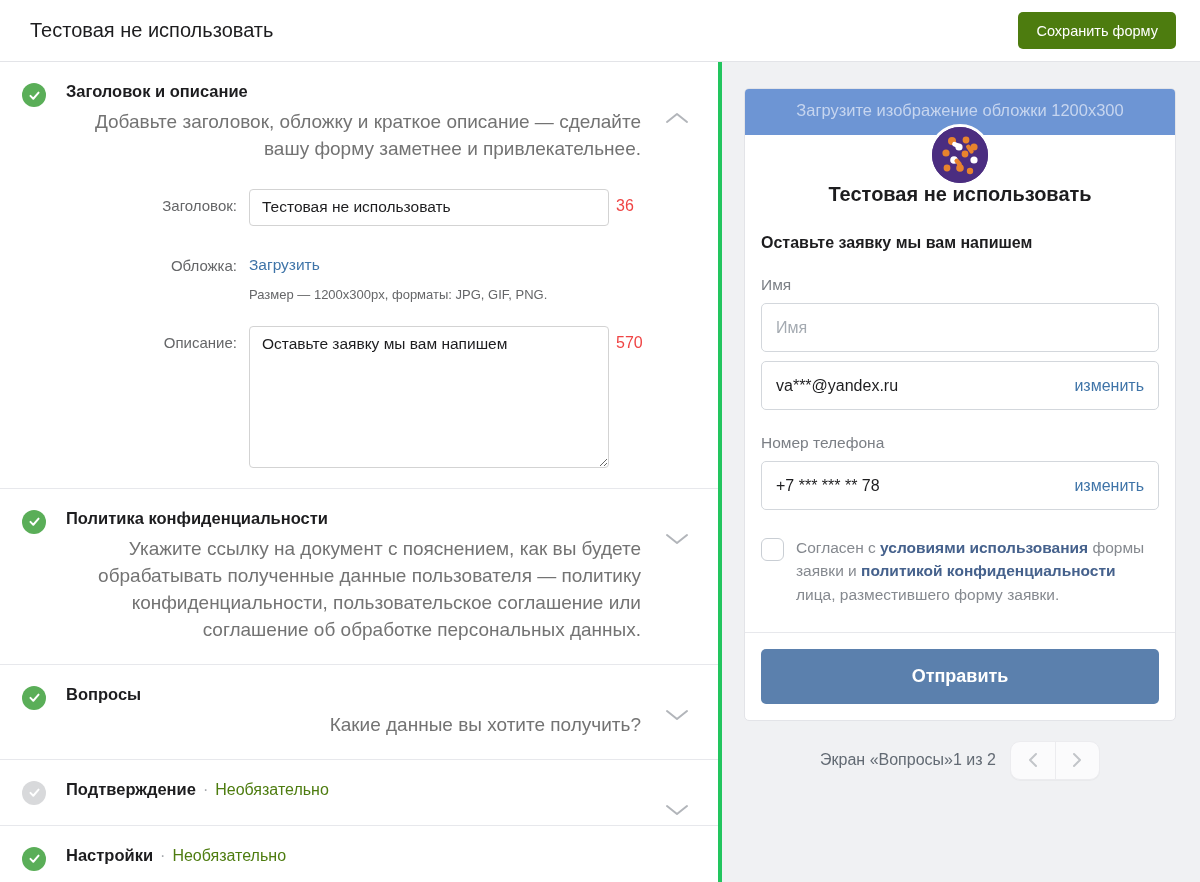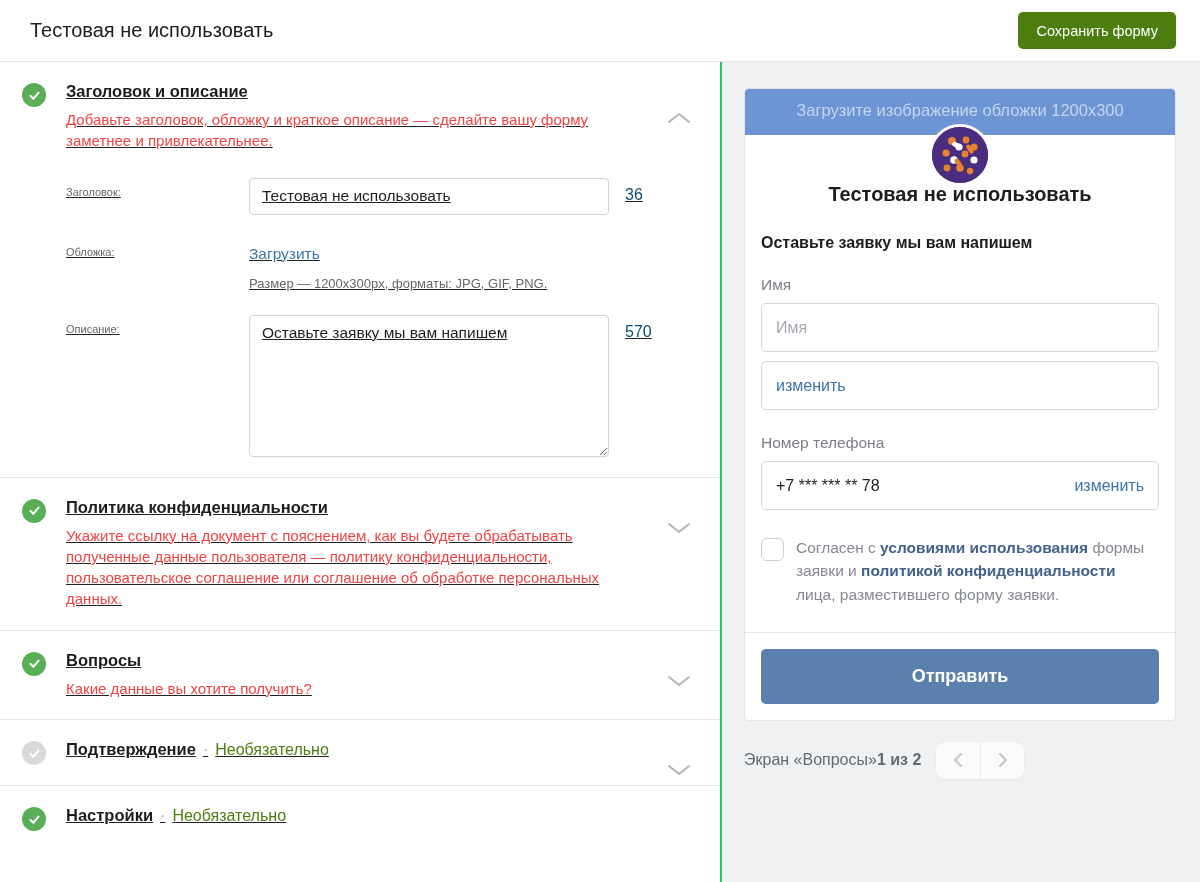--- a/index.html
+++ b/index.html
@@ -16,23 +16,22 @@
   }
   .header-title { font-size:20px; color:#1d1d1f; }
   .save-btn {
     background:#4d7c0f; color:#fff; border:none; border-radius:5px;
     height:37px; padding:0 18px; font-size:14.5px; cursor:pointer;
     font-family:inherit;
   }
   
   .main { display:flex; height:820px; }
   .editor-panel {
-    width:722px; background:#fff; border-right:2px solid #22c55e;
+    width:722px; background:#fff; border-right:4px solid #22c55e;
     overflow:hidden;
-    text-decoration:underline;
   }
   .preview-panel {
     flex:1; background:#f0f1f3; padding:26px 24px 0 22px;
   }
   
   .section {
     border-bottom:1px solid #e7e8ec; padding:20px 24px 20px 22px;
     position:relative;
   }
   .section-head { display:flex; align-items:flex-start; }
@@ -41,42 +40,42 @@
     display:flex; align-items:center; justify-content:center; margin-top:1px;
   }
   .check.done { background:#5aae58; }
   .check.pending { background:#d8d9db; }
   .check svg { width:13px; height:13px; }
   .section-body { margin-left:20px; flex:1; max-width:575px; }
   .section-title-row { display:flex; align-items:baseline; }
   .section-title { font-size:16.5px; font-weight:bold; color:#1d1d1f; }
   .section-badge-sep { color:#a6a9ad; margin:0 7px; font-size:16px; }
   .section-badge { color:#4d7c0f; font-size:16px; }
-  .section-desc { margin-top:8px; font-size:15px; line-height:1.42; color:#ef4444; }
+  .section-desc { margin-top:8px; font-size:19px; line-height:1.42; color:#737373;text-align:right; }
   .chevron {
     position:absolute; right:28px; top:42px; width:26px; height:16px;
     cursor:pointer; color:#b2b5ba;
   }
   .chevron svg { width:26px; height:16px; display:block; }
   .section-1 .chevron { top:48px; }
   
   .fields { margin-top:26px; }
   .field-row { display:flex; margin-bottom:22px; }
   .field-label {
-    width:183px; text-align:left; padding-right:12px; color:#656668;
-    font-size:11px; padding-top:8px; flex:0 0 183px;
+    width:183px; text-align:right; padding-right:12px; color:#656668;
+    font-size:15px; padding-top:8px; flex:0 0 183px;
   }
   .field-label.top { padding-top:9px; }
   .field-main { flex:1; display:flex; align-items:flex-start; }
   .text-input {
     width:360px; height:37px; border:1px solid #d3d3d3; border-radius:4px;
     padding:0 12px; font-size:15.5px; color:#1d1d1f; font-family:inherit;
     background:#fff;
   }
-  .char-count { color:#0c4a6e; font-size:16px; margin-left:16px; padding-top:8px; }
+  .char-count { color:#ef4444; font-size:16px; margin-left:7px; padding-top:8px; }
   .cover-link { color:#3f74a8; text-decoration:none; font-size:15.5px; display:inline-block; padding-top:8px; cursor:pointer; }
   .cover-hint { color:#656668; font-size:13px; margin-top:13px; }
   .desc-textarea {
     width:360px; height:142px; border:1px solid #d3d3d3; border-radius:4px;
     padding:8px 12px; font-size:15.5px; color:#1d1d1f; font-family:inherit;
     resize:both; background:#fff;
   }
   
   .preview-card {
     background:#fff; border-radius:5px; border:1px solid #e3e4e8;
@@ -114,25 +113,25 @@
   }
   .consent-text { margin-left:12px; color:#85898f; font-size:15.5px; line-height:1.5; }
   .consent-text .c-link { color:#45618c; font-weight:bold; cursor:pointer; }
   .submit-area { border-top:1px solid #e7e8ec; padding:16px; }
   .submit-btn {
     width:100%; height:55px; background:#5b80ad; border:none; border-radius:5px;
     color:#fff; font-size:18px; font-weight:bold; cursor:pointer; font-family:inherit;
   }
   
   .preview-footer {
-    display:flex; align-items:center; justify-content:flex-start;
+    display:flex; align-items:center; justify-content:center;
     margin-top:20px;
   }
   .screen-label { color:#626a73; font-size:16px; }
-  .pager { display:flex; align-items:center;font-weight:bold; }
+  .pager { display:flex; align-items:center; }
   .page-indicator { color:#626a73; font-size:16px; margin-right:14px; }
   .pager-buttons {
     display:flex; background:#fbfbfc; border:1px solid #ececef; border-radius:10px;
     overflow:hidden; box-shadow:0 1px 1px rgba(0,0,0,0.03);
   }
   .pager-btn {
     width:44px; height:37px; display:flex; align-items:center; justify-content:center;
     background:transparent; border:none; cursor:pointer; color:#c2c5c9;
   }
   .pager-btn + .pager-btn { border-left:1px solid #ececef; }
@@ -307,20 +306,21 @@
       <div class="card-content">
         <div class="form-title">Тестовая не использовать</div>
         <div class="form-subtitle">Оставьте заявку мы вам напишем</div>
 
         <div class="p-label">Имя</div>
         <div class="p-input-wrap">
           <input class="p-input" type="text" placeholder="Имя" style="">
         </div>
 
         <div class="p-input-wrap">
+          <input class="p-input" type="text" value="va***@yandex.ru" style="">
           <a class="change-link">изменить</a>
         </div>
 
         <div class="p-label">Номер телефона</div>
         <div class="p-input-wrap">
           <input class="p-input" type="text" value="+7 *** *** ** 78" style="">
           <a class="change-link">изменить</a>
         </div>
 
         <div class="consent">

